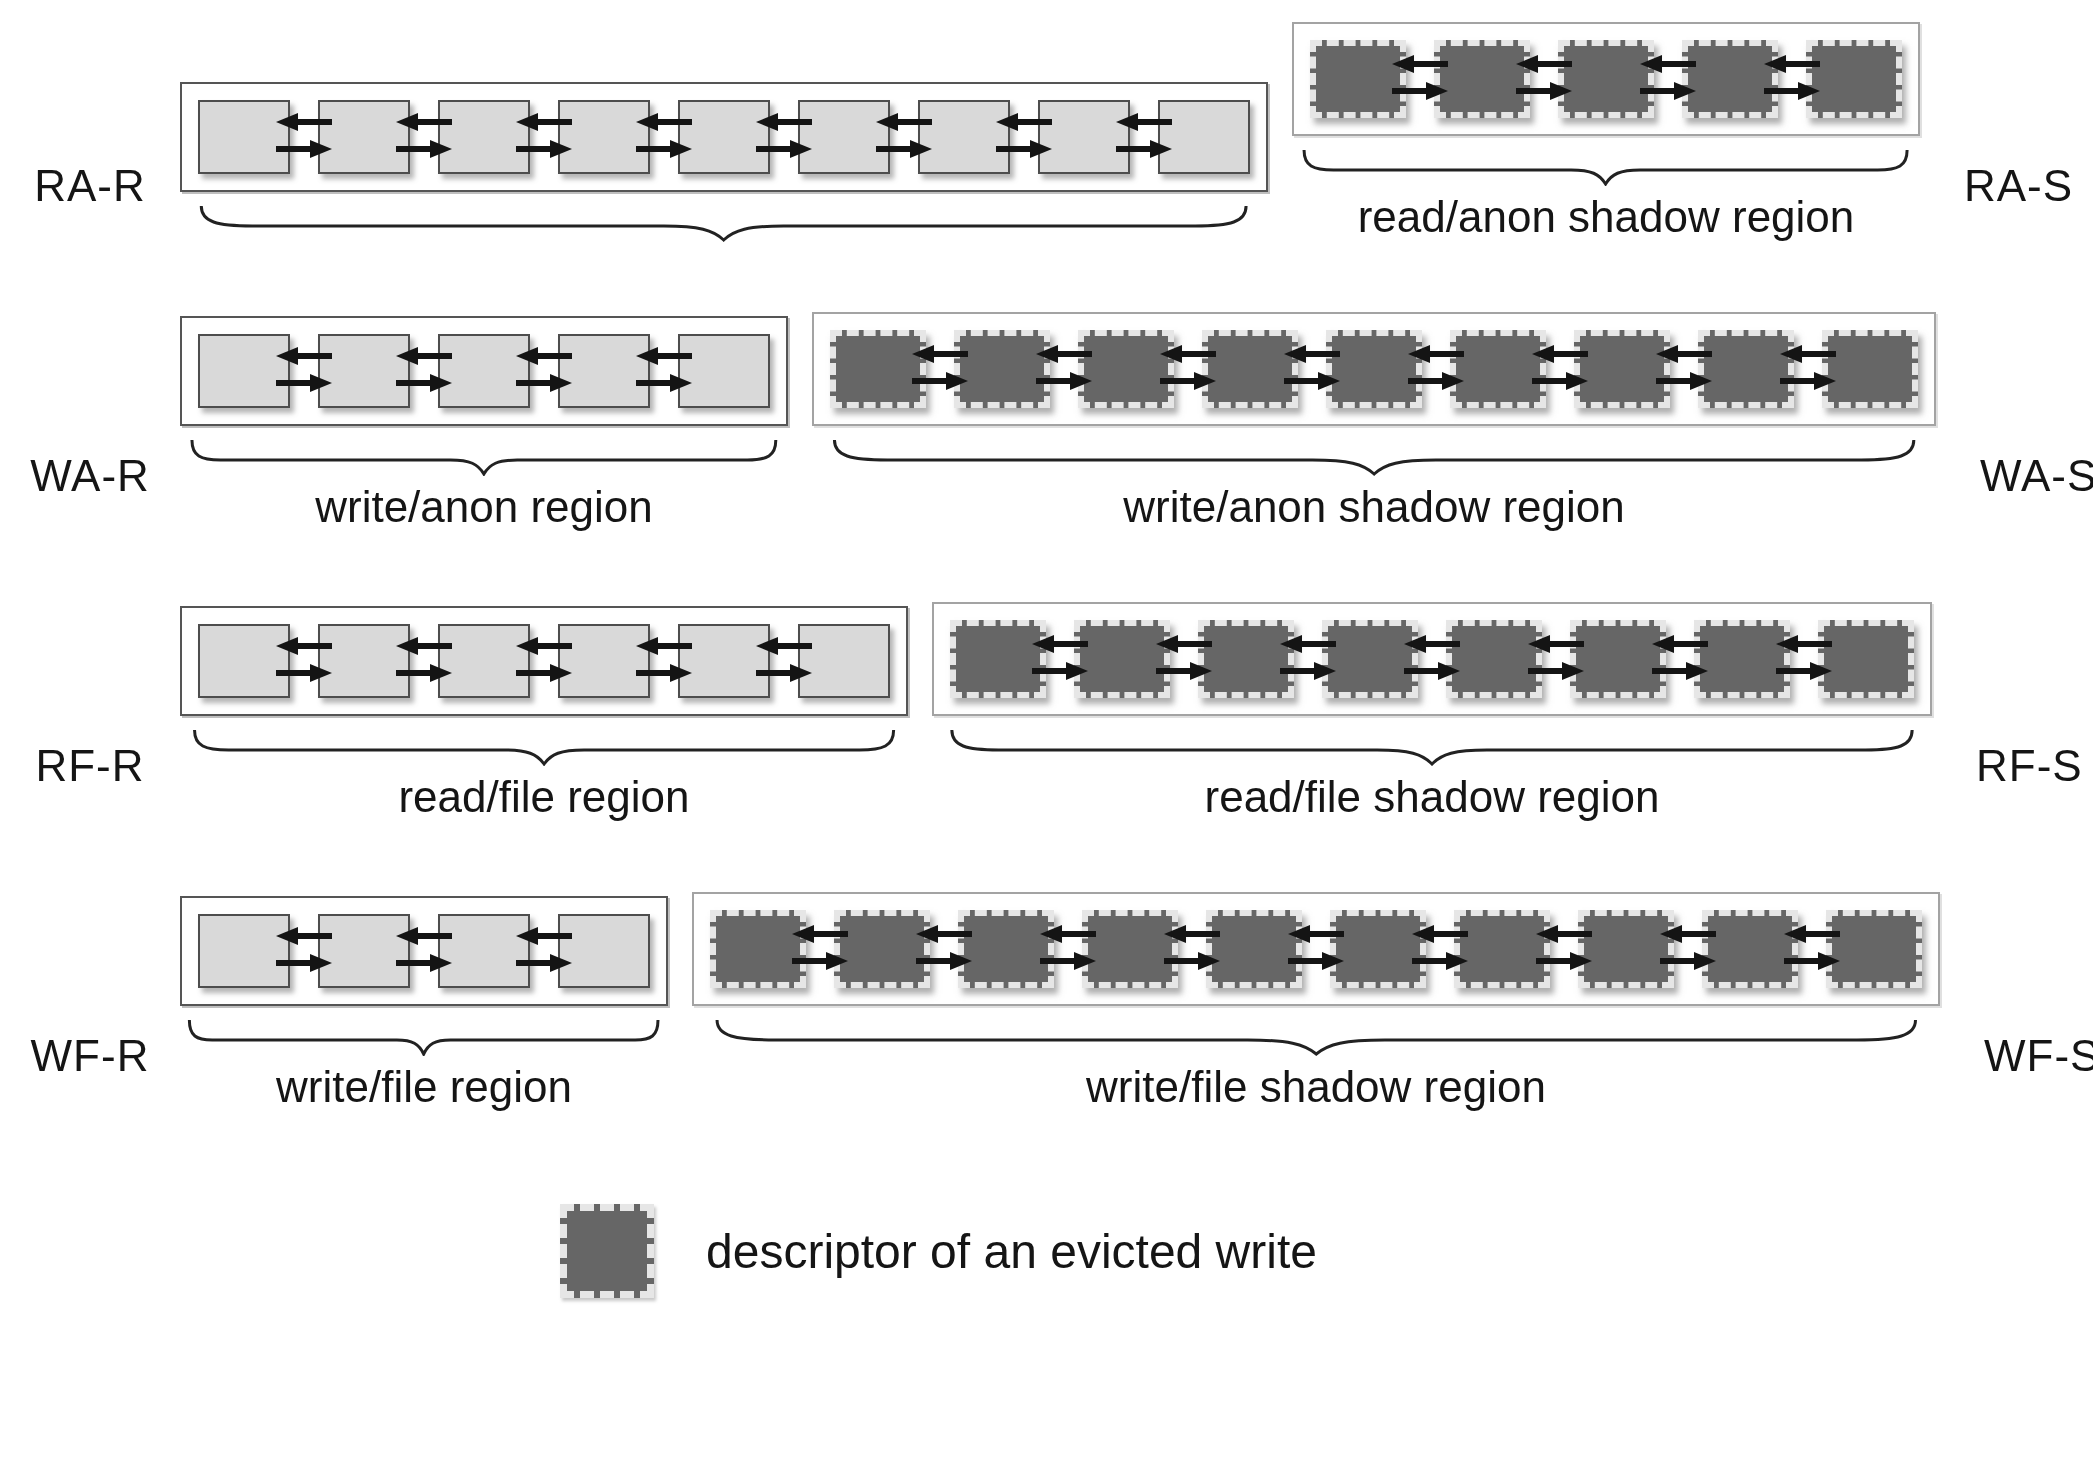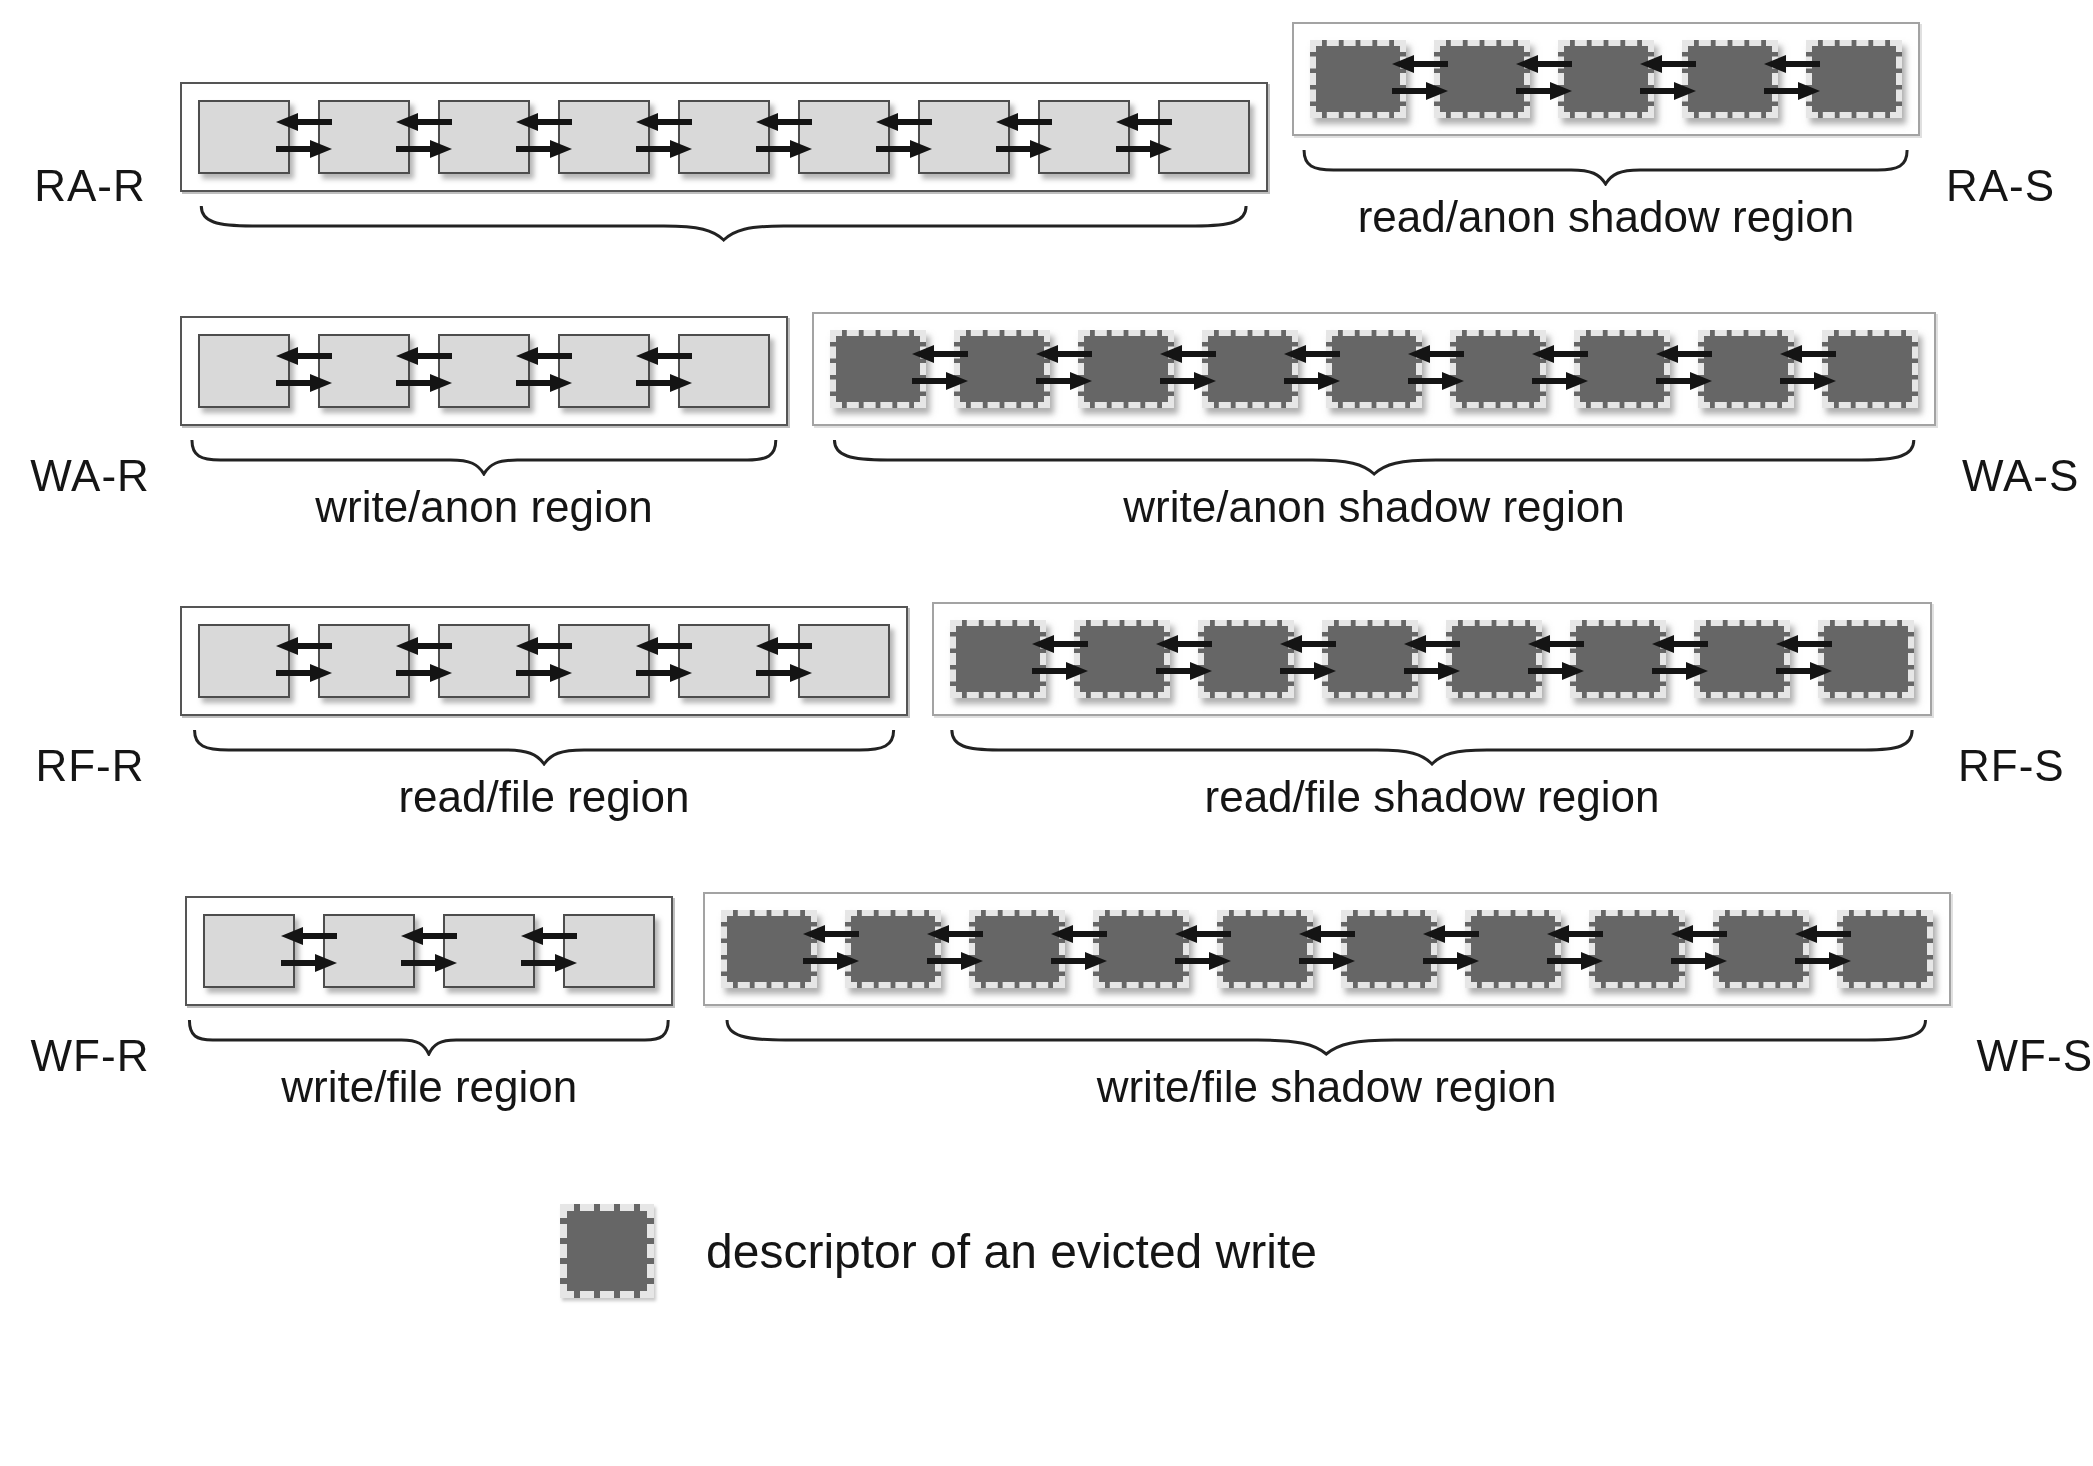--- a/index.html
+++ b/index.html
@@ -23,21 +23,21 @@
   .side-label {
     height: 112px;
     display: flex;
     align-items: center;
     justify-content: center;
     font-size: 44px;
     letter-spacing: 1px;
     white-space: nowrap;
   }
   .side-label.left { width: 180px; flex: 0 0 180px; }
-  .side-label.right { margin-left: 26px; }
+  .side-label.right { margin-left: 44px; }
   .col { display: flex; flex-direction: column; align-items: center; }
   .col + .col { margin-left: 24px; }
   .container {
     display: flex;
     align-items: center;
     padding: 16px;
     background: #ffffff;
     box-sizing: content-box;
   }
   .container.region   { border: 2px solid var(--region-border, #555); box-shadow: 2px 2px 0 rgba(0,0,0,.25); }

